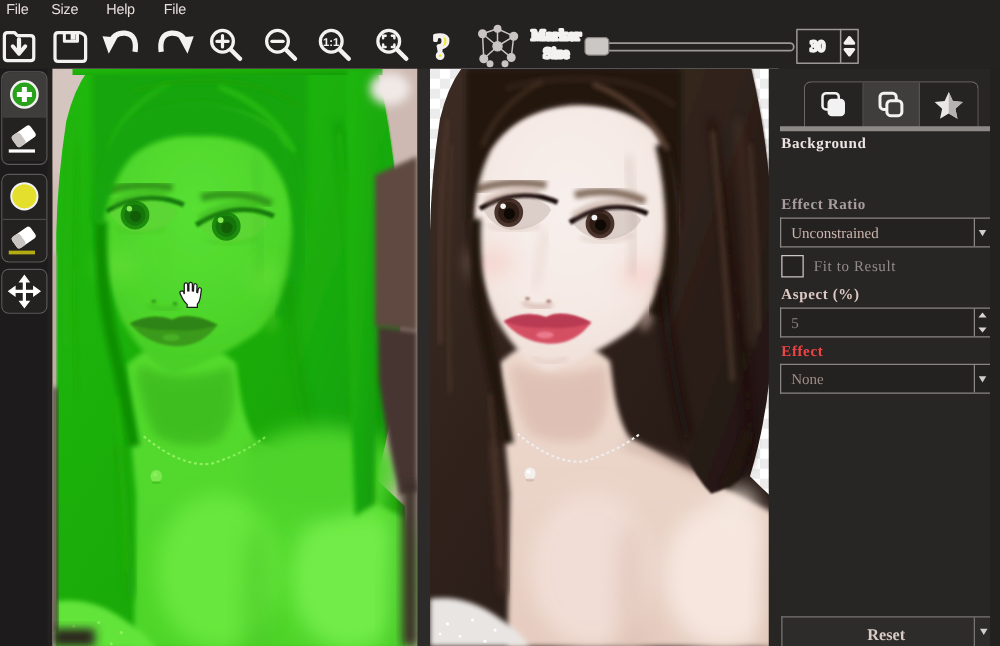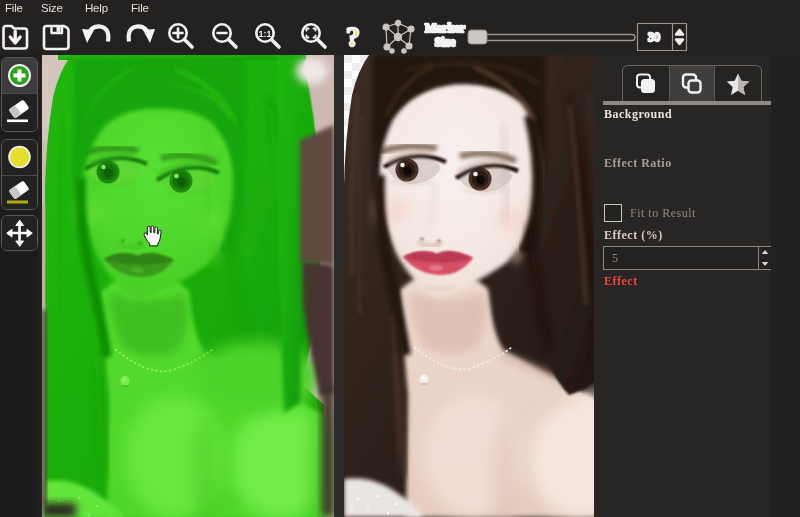--- a/index.html
+++ b/index.html
@@ -10,21 +10,21 @@
   #toolbar{position:absolute;left:0;top:18px;width:800px;height:37px;background:#242121;}
   #sidebar{position:absolute;left:0;top:55px;width:38px;height:462px;background:#1d1b1b;}
   .tgroup{position:absolute;left:1px;width:35px;border:1px solid #5a5a5a;border-radius:6px;overflow:hidden;}
   .tbtn{width:35px;height:35px;background:#242121;position:relative;}
   .tbtn.sel{background:#3f3c3c;}
   .tbtn + .tbtn{border-top:1px solid #4a4a4a;}
   #leftimg{position:absolute;left:42px;top:55px;width:292px;height:462px;overflow:hidden;background:#cdb9b2;}
   #gap{position:absolute;left:334px;top:55px;width:10px;height:462px;background:#2d2a2a;}
   #rightimg{position:absolute;left:344px;top:55px;width:279px;height:462px;overflow:hidden;
     background:repeating-conic-gradient(#ffffff 0% 25%, #ececec 0% 50%);background-size:16px 16px;}
-  #rpanel{position:absolute;left:594px;top:55px;width:177px;height:462px;background:#282525;}
+  #rpanel{position:absolute;left:615px;top:55px;width:177px;height:462px;background:#282525;}
   .rlabel{position:absolute;left:10px;font-weight:bold;font-size:12px;letter-spacing:0.5px;}
   .dropbox{position:absolute;left:9px;width:168px;height:24px;background:#242121;border:1px solid #8a8683;
     border-right:none;box-sizing:border-box;color:#d2bcb4;font-size:12px;}
   .darrow{position:absolute;right:0;top:0;width:12px;height:100%;border-left:1px solid #8a8683;}
   .darrow:after{content:"";position:absolute;left:2.5px;top:9px;border:3.5px solid transparent;border-top:5px solid #cfcfcf;}
 </style>
 </head>
 <body>
 <div id="menubar">
   <span style="left:5px">File</span>
@@ -403,26 +403,36 @@
     <div style="width:46px;height:36px;background:#262323;display:flex;align-items:center;justify-content:center;">
       <svg width="28" height="26">
           <path d="M14 2.5 L17.3 9.8 L25.3 10.6 L19.3 16 L21 23.9 L14 19.8 L7 23.9 L8.7 16 L2.7 10.6 L10.7 9.8 Z" fill="#e9e7e6"></path>
       <path d="M14 2.5 L17.3 9.8 L25.3 10.6 L19.3 16 L21 23.9 L14 19.8 Z" fill="#b5b2b0"></path>
         </svg>
     </div>
   </div>
   <div style="position:absolute;left:9px;top:46px;width:168px;height:4px;background:#8d8986;"></div>
   <div class="rlabel" style="top:52px;color:#ece4e1;">Background</div>
   <div class="rlabel" style="top:101px;color:#a89e9b;">Effect Ratio</div>
+  <div class="dropbox" style="top:119px;">
+    <span style="position:absolute;left:8px;top:4px;color:#cdb6ae;">Unconstrained</span>
+    <div class="darrow"></div>
+  </div>
   <div style="position:absolute;left:10px;top:149px;width:16px;height:16px;border:1.5px solid #cac6c3;background:#242121;"></div>
   <div style="position:absolute;left:36px;top:151px;font-size:12px;font-weight:normal;color:#938b88;letter-spacing:0.5px;">Fit to Result</div>
-  <div class="rlabel" style="top:173px;color:#ddc9c2;">Effect (%)</div>
+  <div class="rlabel" style="top:173px;color:#ddc9c2;">Aspect (%)</div>
   <div class="dropbox" style="top:191px;">
     <span style="position:absolute;left:8px;top:4px;color:#8f8783;">5</span>
     <div style="position:absolute;right:0;top:0;width:12px;height:100%;border-left:1px solid #8a8683;">
       <svg width="12" height="22">
           <path d="M6 3 L2.7 7 L9.3 7 Z" fill="#d8d4d1"></path>
           <path d="M6 19 L2.7 15 L9.3 15 Z" fill="#d8d4d1"></path>
         </svg>
     </div>
   </div>
   <div class="rlabel" style="top:219px;color:#ef4444;">Effect</div>
+  <div class="dropbox" style="top:236px;">
+    <span style="position:absolute;left:8px;top:4px;color:#a08d85;">None</span>
+    <div class="darrow"></div>
+  </div>
+  <div style="position:absolute;left:10px;top:438px;width:167px;height:24px;background:#2e2b2b;border:1px solid #777472;border-right:none;border-bottom:none;color:#d8ccc6;font-size:13px;font-weight:bold;text-align:center;padding-top:6px;box-sizing:border-box;">Reset<div style="position:absolute;right:12px;top:0;width:1px;height:100%;background:#777472;"></div>
+ <div style="position:absolute;right:2.5px;top:9px;border:3.5px solid transparent;border-top:5px solid #cfcfcf;"></div></div>
 </div>
 
 </body></html>

